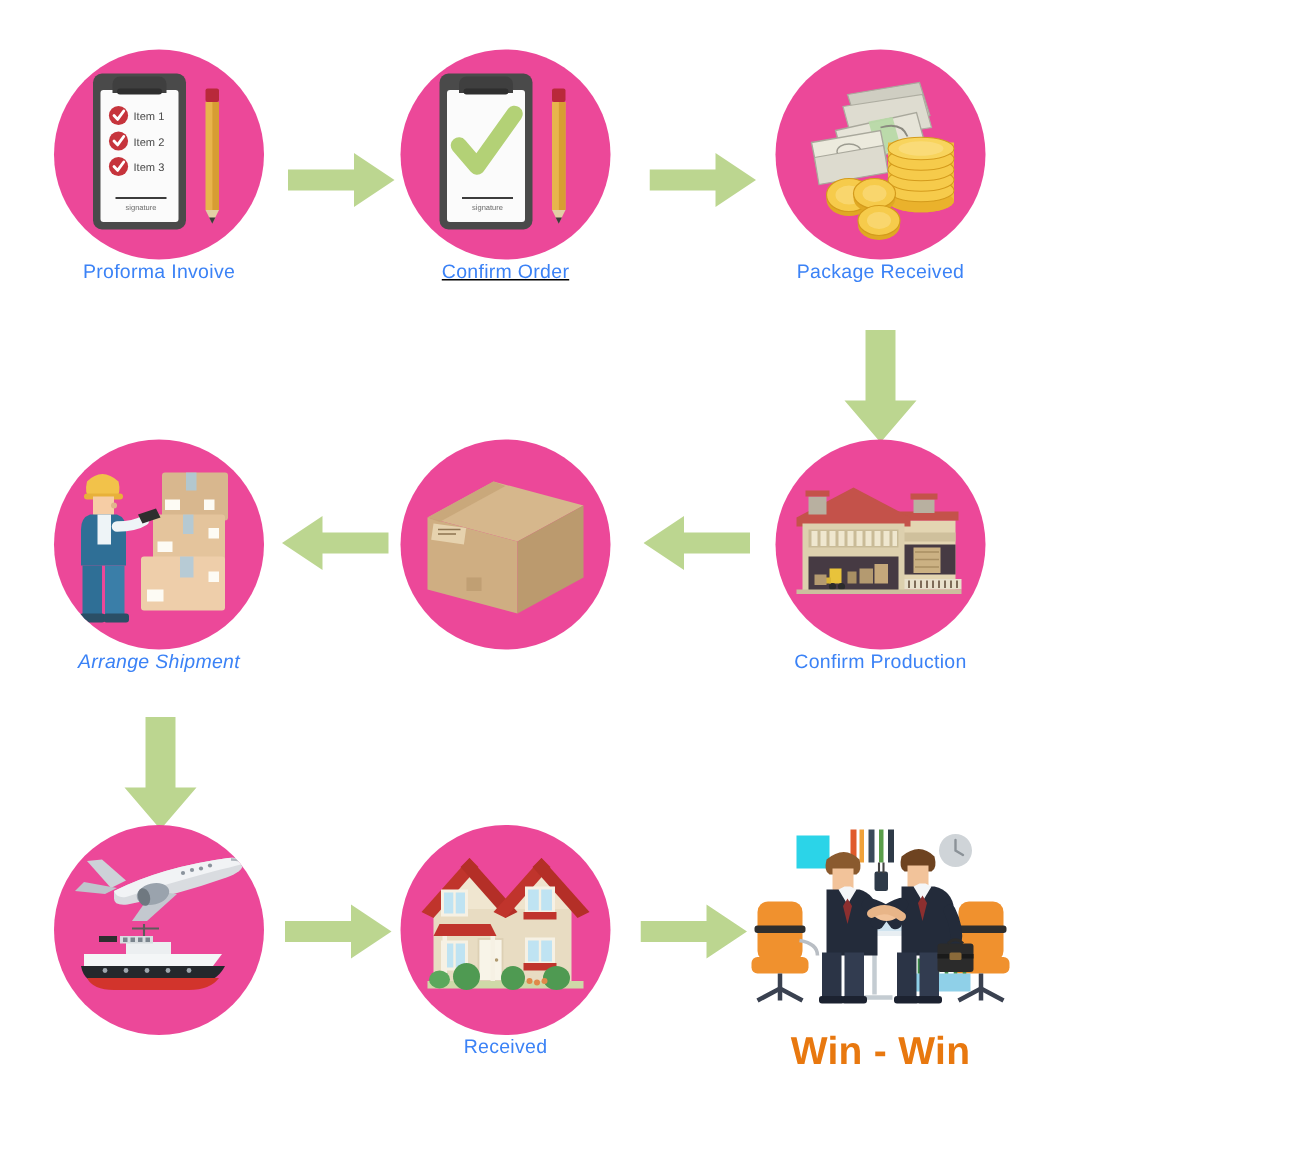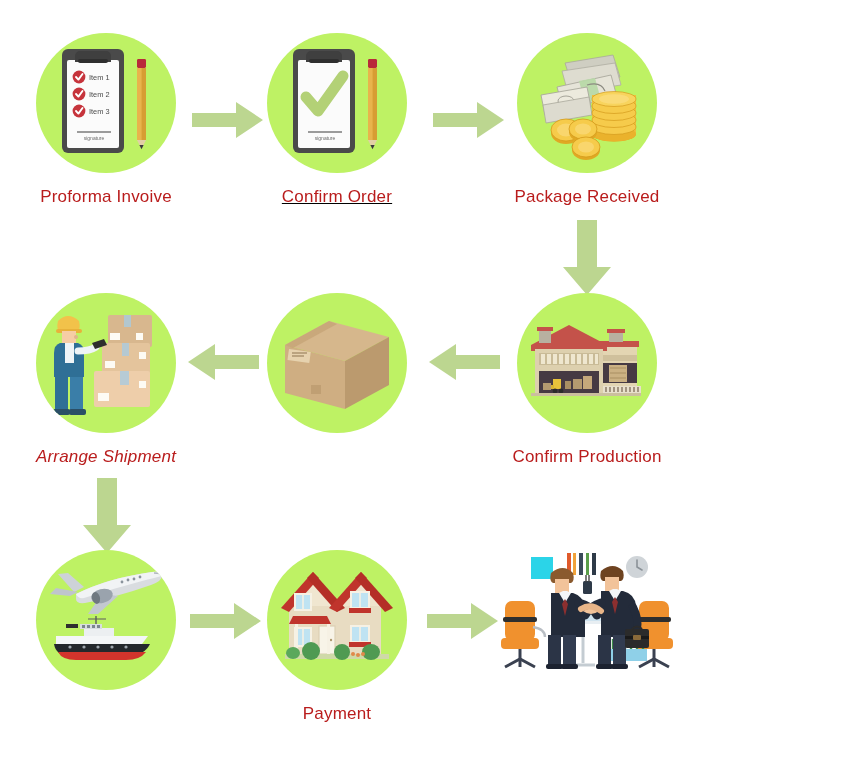--- a/index.html
+++ b/index.html
@@ -23,30 +23,29 @@
 
   
   .node {
     position: absolute;
     width: 200px;
     text-align: center;
   }
   .node-circle {
     width: 140px; height: 140px;
     border-radius: 50%;
-    background: #bef264;
+    background: #ec4899;
     margin: 0 auto;
     position: relative;
     overflow: hidden;
   }
   .node-circle.no-disc { background: transparent; }
   .node-label {
-    margin-top: 14px;
-    font-size: 17px;
-    color: #b91c1c;
+    font-size: 13px;
+    color: #3b82f6;
     letter-spacing: .2px;
     white-space: nowrap;
   }
   .node-label.win {
     color: #e8780f;
     font-weight: bold;
     font-size: 26px;
     margin-top: 10px;
   }
   .node.wide { width: 260px; }
@@ -436,21 +435,21 @@
           <ellipse cx="104" cy="102" rx="9" ry="8" fill="#4f9a52"></ellipse>
           <ellipse cx="26" cy="103" rx="7" ry="6" fill="#5aa85c"></ellipse>
           <g fill="#e0894a">
               <circle cx="86" cy="104" r="2"></circle>
               <circle cx="91" cy="105" r="2"></circle>
               <circle cx="96" cy="104" r="2"></circle>
             </g>
         </svg>
       </div>
     </div>
-    <div class="node-label">Payment</div>
+    <div class="node-label">Received</div>
   </div>
 
   <div class="arrow" style="left:427px; top:600px;">
     <svg width="72" height="42" viewBox="0 0 72 42">
       <path d="M0 14 H44 V3 L71 21 L44 39 V28 H0 Z" fill="#bcd690"></path>
     </svg>
   </div>
 
   <div class="node wide" style="left:457px; top:545px;">
     <div class="node-circle no-disc">
@@ -535,15 +534,16 @@
             <rect x="138" y="91" width="24" height="3" fill="#1a1a1a"></rect>
             <rect x="146" y="90" width="8" height="5" rx="1" fill="#8a6a3a"></rect>
             <path d="M145 84 q5 -5 10 0" stroke="#2b2b2b" stroke-width="2" fill="none"></path>
           </g>
 
           <path d="M96 66 q8 -5 16 0 q-8 6 -16 0z" fill="#f2c39a"></path>
           <path d="M94 64 q10 -6 20 2" stroke="#e8b588" stroke-width="6" fill="none" stroke-linecap="round"></path>
         </svg>
       </div>
     </div>
+    <div class="node-label win">Win - Win</div>
   </div>
 
 </div>
 
 </body></html>

